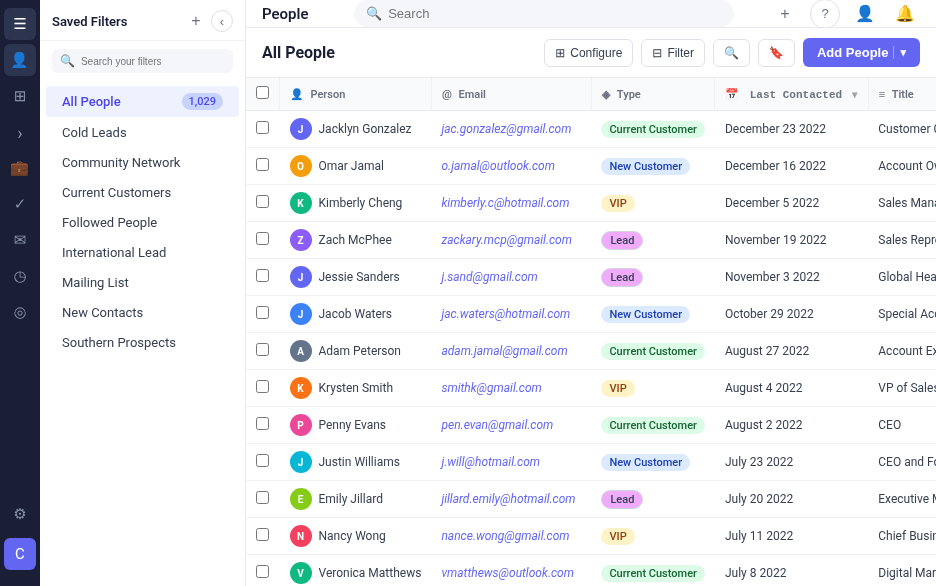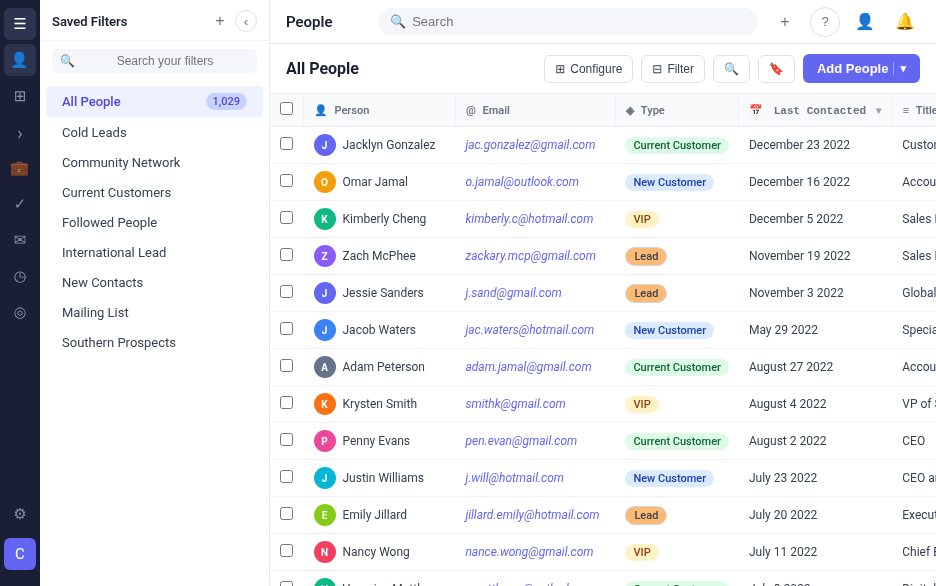--- a/index.html
+++ b/index.html
@@ -26,21 +26,21 @@
       color: #8892a4;
       cursor: pointer;
       font-size: 15px;
     }
     .nav-icon:hover, .nav-icon.active { background: #2d3450; color: #fff; }
     .nav-icon.logo { background: #6366f1; color: #fff; margin-bottom: 8px; }
     .nav-spacer { flex: 1; }
 
     
     .sidebar {
-      width: 230px;
+      width: 206px;
       background: #fff;
       border-right: 1px solid #e8eaf0;
       display: flex;
       flex-direction: column;
       flex-shrink: 0;
       overflow: hidden;
     }
     .sidebar-header {
       padding: 10px 12px 8px;
       display: flex;
@@ -91,25 +91,24 @@
       display: flex;
       align-items: center;
       background: #f5f6fa;
       border-radius: 6px;
       padding: 5px 8px;
       gap: 6px;
     }
     .sidebar-search-wrap input {
       border: none;
       background: transparent;
-      font-size: 12px;
+      font-size: 10px;
       color: #b91c1c;
       outline: none;
       width: 100%;
-      text-align: center;
     }
     .sidebar-filters {
       flex: 1;
       overflow-y: auto;
       padding: 4px 0;
     }
     .filter-item {
       display: flex;
       align-items: center;
       justify-content: space-between;
@@ -134,21 +133,21 @@
     .main {
       flex: 1;
       display: flex;
       flex-direction: column;
       overflow: hidden;
       background: #f5f6fa;
     }
 
     
     .top-bar {
-      height: 44px;
+      height: 28px;
       background: #fff;
       border-bottom: 1px solid #e8eaf0;
       display: flex;
       align-items: center;
       padding: 0 16px;
       gap: 12px;
       flex-shrink: 0;
     }
     .top-bar-title {
       font-size: 15px;
@@ -309,21 +308,21 @@
     .badge {
       display: inline-block;
       padding: 2px 8px;
       border-radius: 10px;
       font-size: 11px;
       font-weight: 500;
     }
     .badge-current-customer { background: #dcfce7; color: #166534; }
     .badge-new-customer { background: #dbeafe; color: #1e40af; }
     .badge-vip { background: #fef3c7; color: #92400e; }
-    .badge-lead { background: #fdba74; color: #374151; border: 1px solid #d1d5db; }
+    .badge-lead { background: #f0abfc; color: #374151; border: 1px solid #d1d5db; }
 
     .email-link { color: #6366f1; text-decoration: none; font-style: italic; }
 
     input[type="checkbox"] { cursor: pointer; }
 
     .th-icon { display: inline-block; margin-right: 4px; font-size: 11px; }
 
     
     .sort-icon { font-size: 10px; margin-left: 3px; color: #9ca3af; }
   </style>
@@ -373,24 +372,24 @@
       <div class="filter-item">
         <span>Current Customers</span>
       </div>
       <div class="filter-item">
         <span>Followed People</span>
       </div>
       <div class="filter-item">
         <span>International Lead</span>
       </div>
       <div class="filter-item">
+        <span>Mailing List</span>
+      </div>
+      <div class="filter-item">
         <span>New Contacts</span>
-      </div>
-      <div class="filter-item">
-        <span>Mailing List</span>
       </div>
       <div class="filter-item">
         <span>Southern Prospects</span>
       </div>
     </div>
 </div>
 
 <div class="main">
 
   <div class="top-bar">
@@ -542,21 +541,21 @@
       <input type="checkbox" style="">
     </td>
     <td class="col-person">
       <div class="person-cell">
         <div class="avatar" style="background:#3b82f6">J</div>
         <span>Jacob Waters</span>
       </div>
     </td>
     <td><a href="#" class="email-link">jac.waters@hotmail.com</a></td>
     <td><span class="badge badge-new-customer">New Customer</span></td>
-    <td>May 29 2022</td>
+    <td>October 29 2022</td>
     <td>Special Accounts...</td>
 
   </tr>
             <tr>
     <td>
       <input type="checkbox" style="">
     </td>
     <td class="col-person">
       <div class="person-cell">
         <div class="avatar" style="background:#64748b">A</div>

